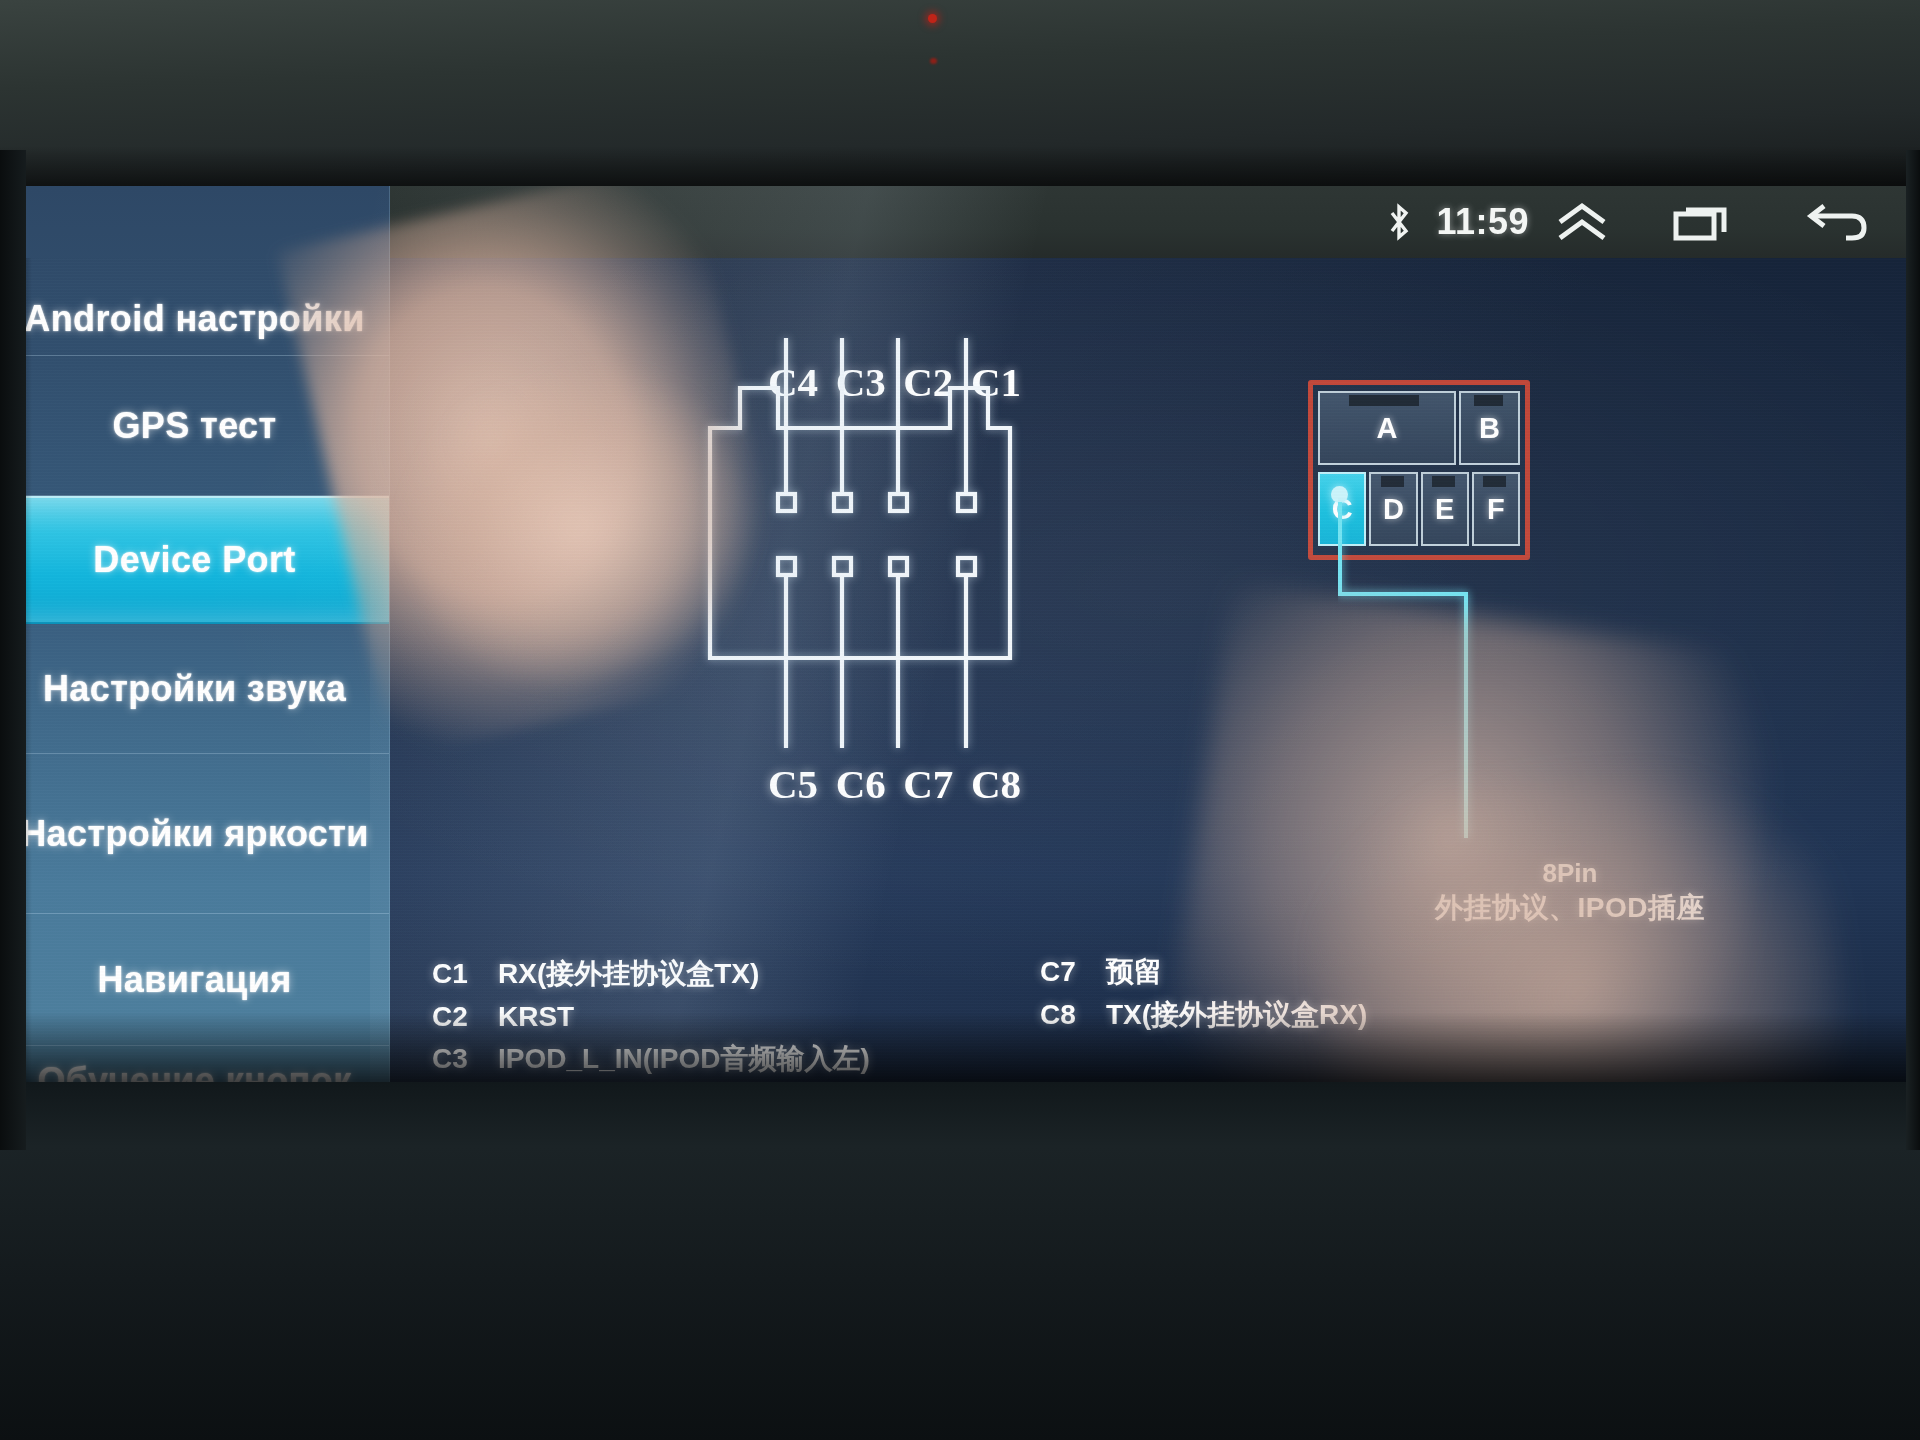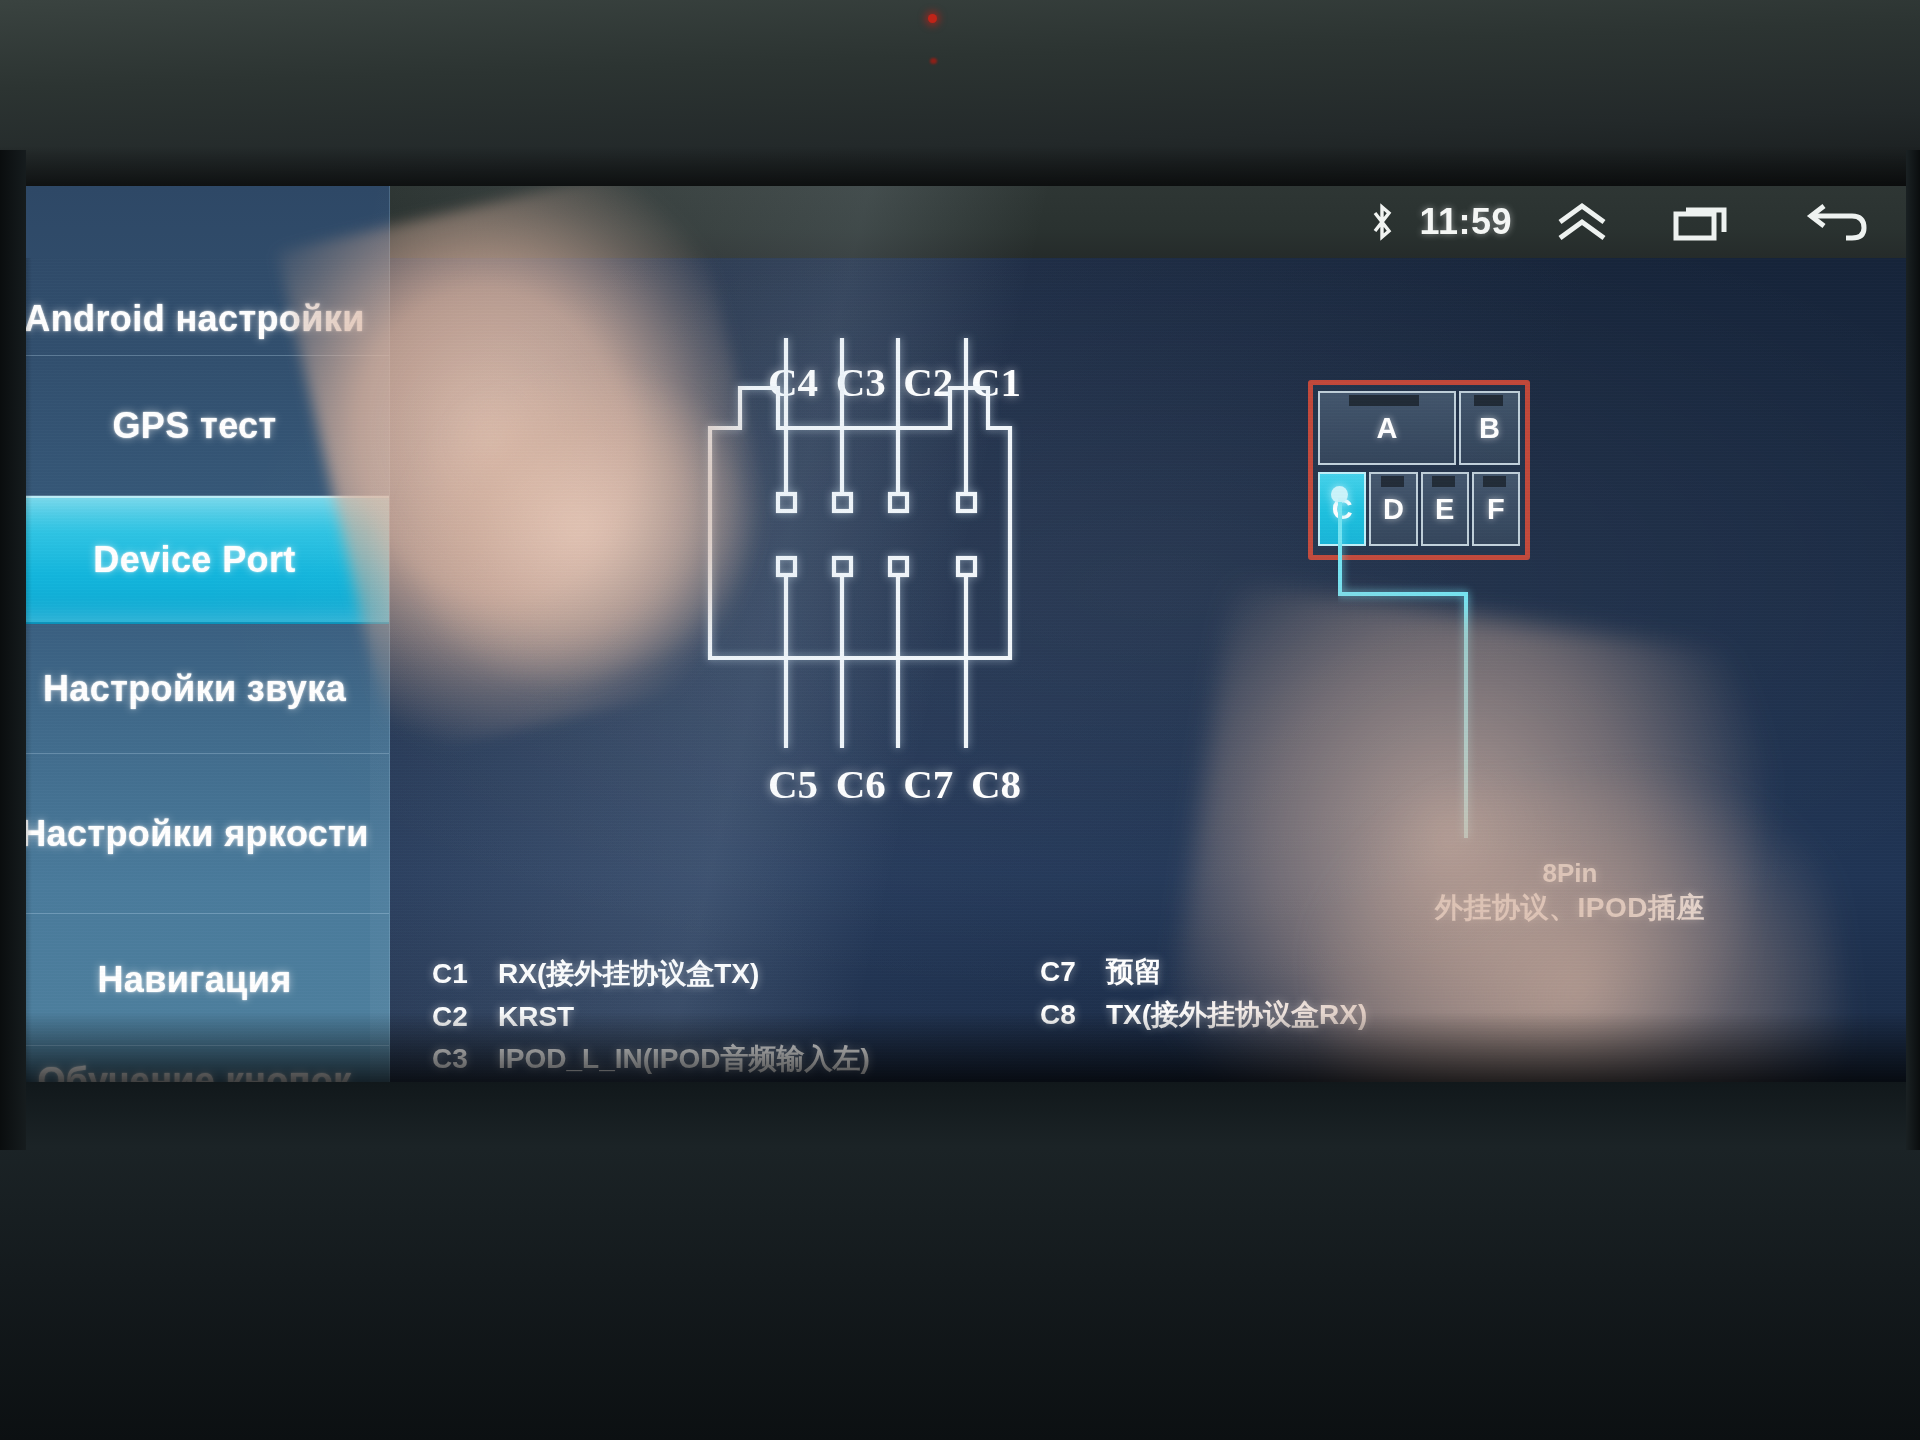--- a/index.html
+++ b/index.html
@@ -51,21 +51,21 @@
   
   .statusbar{
     position:absolute; left:0; top:0; width:100%; height:72px;
     background:linear-gradient(180deg,#2e3634 0%,#2a3230 60%,#252b2a 100%);
     color:#f2f4f2;
   }
   .home-icon{ position:absolute; left:44px; top:7px; width:92px; height:52px; }
   .sb-right{ position:absolute; right:0; top:0; height:72px; display:flex; align-items:center; gap:0; }
   .bt-icon{ width:30px; height:38px; margin-right:22px; }
   .clock{ font-size:36px; font-weight:bold; letter-spacing:.5px; color:#f4f6f4;
-          text-shadow:0 0 7px rgba(255,255,255,.45); margin-right:42px;}
+          text-shadow:0 0 7px rgba(255,255,255,.45); margin-right:25px;}
   .chev-icon{ width:56px; height:40px; margin-right:62px;}
   .recents-icon{ width:62px; height:44px; margin-right:72px;}
   .back-icon{ width:62px; height:44px; margin-right:52px;}
 
   
   .content{
     position:absolute; left:0; top:72px; width:1920px; height:824px;
     background:
       linear-gradient(110deg, rgba(40,56,86,.0) 0%, rgba(60,80,116,.22) 42%, rgba(25,40,66,0) 72%),
       linear-gradient(180deg,#16243a 0%,#1b2c46 40%,#203555 75%,#1a2b45 100%);

